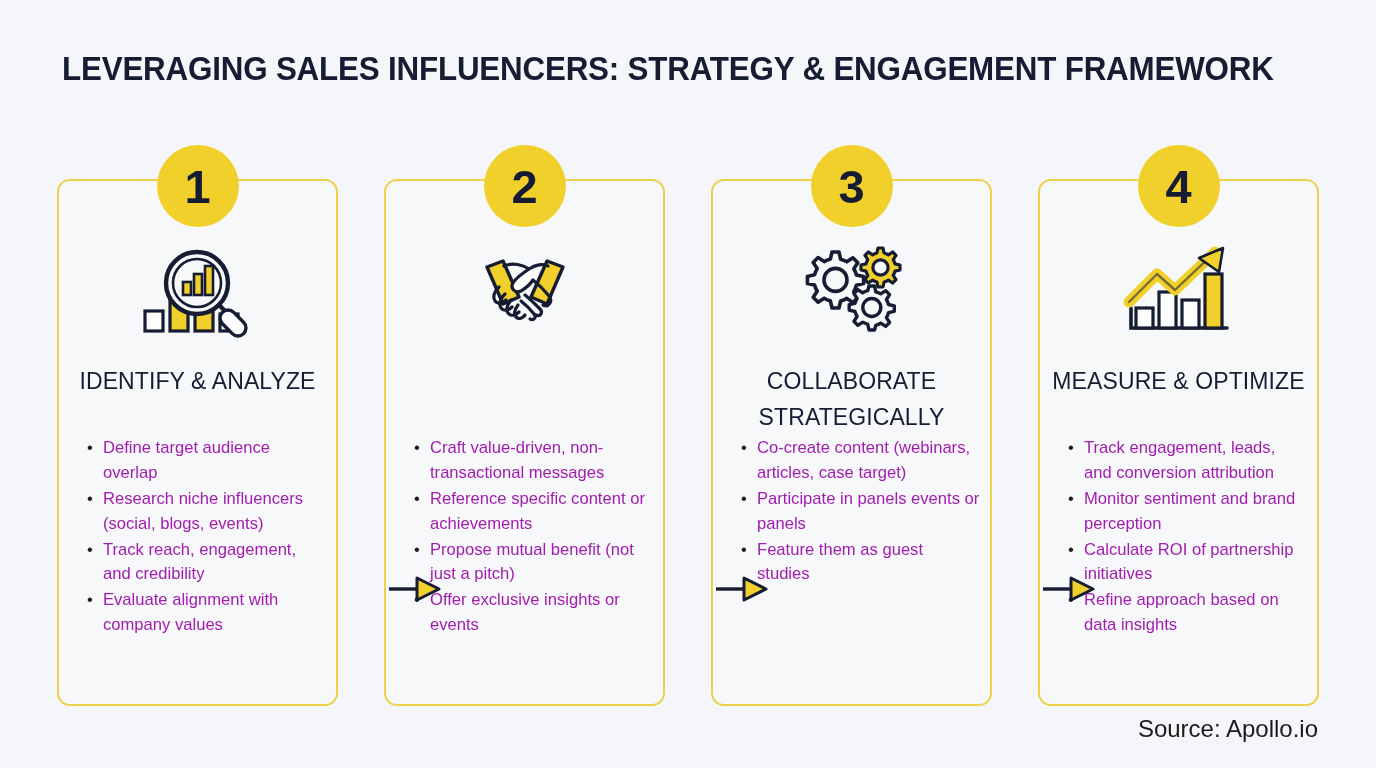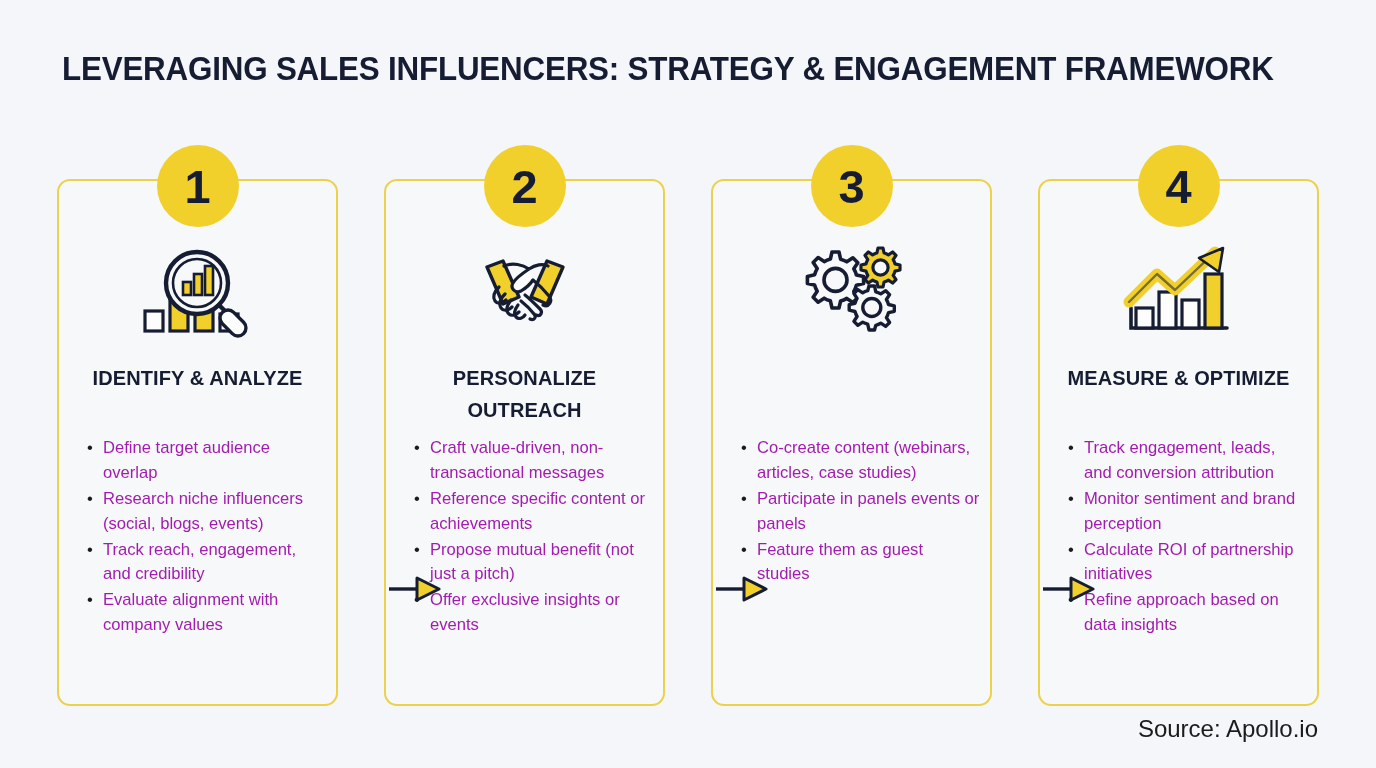--- a/index.html
+++ b/index.html
@@ -85,22 +85,22 @@
     align-items: center;
     justify-content: center;
   }
 
   .card-title {
     position: absolute;
     top: 182px;
     left: 12px;
     width: 253px;
     text-align: center;
-    font-size: 20px;
-    font-weight: bold;
+    font-size: 23px;
+    font-weight: normal;
     color: #161d33;
     line-height: 1.58;
     letter-spacing: 0.1px;
   }
 
   .bullets {
     position: absolute;
     top: 255px;
     left: 27px;
     width: 240px;
@@ -189,21 +189,20 @@
           <path d="M66 16 C60 20 52 26 50 30 C47 35 52 41 58 38 C63 35 68 30 70 27" stroke="#161d33" stroke-width="3.2" fill="#fdfdfd" stroke-linejoin="round"></path>
           <path d="M70 27 C75 31 82 38 86 43 C90 48 86 55 80 52" stroke="#161d33" stroke-width="3.2" fill="none" stroke-linecap="round"></path>
           <path d="M36 34 C32 38 29 43 32 48 C35 52 40 50 43 47" stroke="#161d33" stroke-width="3.2" fill="none" stroke-linecap="round"></path>
           <path d="M42 41 C38 45 35 50 38 55 C41 59 46 57 49 54" stroke="#161d33" stroke-width="3.2" fill="none" stroke-linecap="round"></path>
           <path d="M48 47 C45 51 42 56 45 60 C48 64 53 62 56 59" stroke="#161d33" stroke-width="3.2" fill="none" stroke-linecap="round"></path>
           <path d="M55 52 C52 56 50 60 53 64 C56 67 60 65 62 62" stroke="#161d33" stroke-width="3.2" fill="none" stroke-linecap="round"></path>
           <path d="M62 42 C67 46 73 52 77 56 C80 59 78 64 73 62" stroke="#161d33" stroke-width="3.2" fill="none" stroke-linecap="round"></path>
           <path d="M58 48 C63 52 68 57 71 61 C74 64 71 68 67 66" stroke="#161d33" stroke-width="3.2" fill="none" stroke-linecap="round"></path>
         </svg>
       </div>
-      <div class="card-title">PERSONALIZE OUTREACH</div>
       <ul class="bullets">
         <li>Craft value-driven, non-transactional messages</li>
         <li>Reference specific content or achievements</li>
         <li>Propose mutual benefit (not just a pitch)</li>
         <li>Offer exclusive insights or events</li>
       </ul>
     </div>
 
     <div class="card c3">
       <div class="badge">3</div>
@@ -216,22 +215,23 @@
           <g stroke="#161d33" stroke-width="3.2" fill="#f2d02c" stroke-linejoin="round">
             <path d="M84 2 l5 0 1.1 5 a16 16 0 0 1 4.3 1.8 l4.2-2.8 3.4 3.4 -2.8 4.2 a16 16 0 0 1 1.8 4.3 l5 1.1 0 5 -5 1.1 a16 16 0 0 1-1.8 4.3 l2.8 4.2 -3.4 3.4 -4.2-2.8 a16 16 0 0 1-4.3 1.8 L89 41 l-5 0 -1.1-5 a16 16 0 0 1-4.3-1.8 l-4.2 2.8 -3.4-3.4 2.8-4.2 a16 16 0 0 1-1.8-4.3 l-5-1.1 0-5 5-1.1 a16 16 0 0 1 1.8-4.3 l-2.8-4.2 3.4-3.4 4.2 2.8 a16 16 0 0 1 4.3-1.8 Z"></path>
             <circle cx="86.5" cy="21.5" r="7.6" fill="#f7f8fa"></circle>
           </g>
           <g stroke="#161d33" stroke-width="3.4" fill="#f7f8fa" stroke-linejoin="round">
             <path d="M75 40 l5.5 0 1.3 5.8 a18.5 18.5 0 0 1 5 2.1 l4.9-3.2 3.9 3.9 -3.2 4.9 a18.5 18.5 0 0 1 2.1 5 l5.8 1.3 0 5.5 -5.8 1.3 a18.5 18.5 0 0 1-2.1 5 l3.2 4.9 -3.9 3.9 -4.9-3.2 a18.5 18.5 0 0 1-5 2.1 L80.5 84 l-5.5 0 -1.3-5.8 a18.5 18.5 0 0 1-5-2.1 l-4.9 3.2 -3.9-3.9 3.2-4.9 a18.5 18.5 0 0 1-2.1-5 L55.2 64.2 l0-5.5 5.8-1.3 a18.5 18.5 0 0 1 2.1-5 l-3.2-4.9 3.9-3.9 4.9 3.2 a18.5 18.5 0 0 1 5-2.1 Z"></path>
             <circle cx="77.8" cy="61.5" r="9"></circle>
           </g>
         </svg>
       </div>
-      <ul class="bullets">
-        <li>Co-create content (webinars, articles, case studies)</li>
+      <div class="card-title">COLLABORATE STRATEGICALLY</div>
+      <ul class="bullets">
+        <li>Co-create content (webinars, articles, case target)</li>
         <li>Participate in panels events or panels</li>
         <li>Feature them as guest studies</li>
       </ul>
     </div>
 
     <div class="card c4">
       <div class="badge">4</div>
       <div class="icon-wrap">
         <svg width="112" height="92" viewBox="0 0 112 92" fill="none">
           <path d="M8 62 L8 82 L104 82" stroke="#161d33" stroke-width="3.6" fill="none" stroke-linecap="round"></path>

